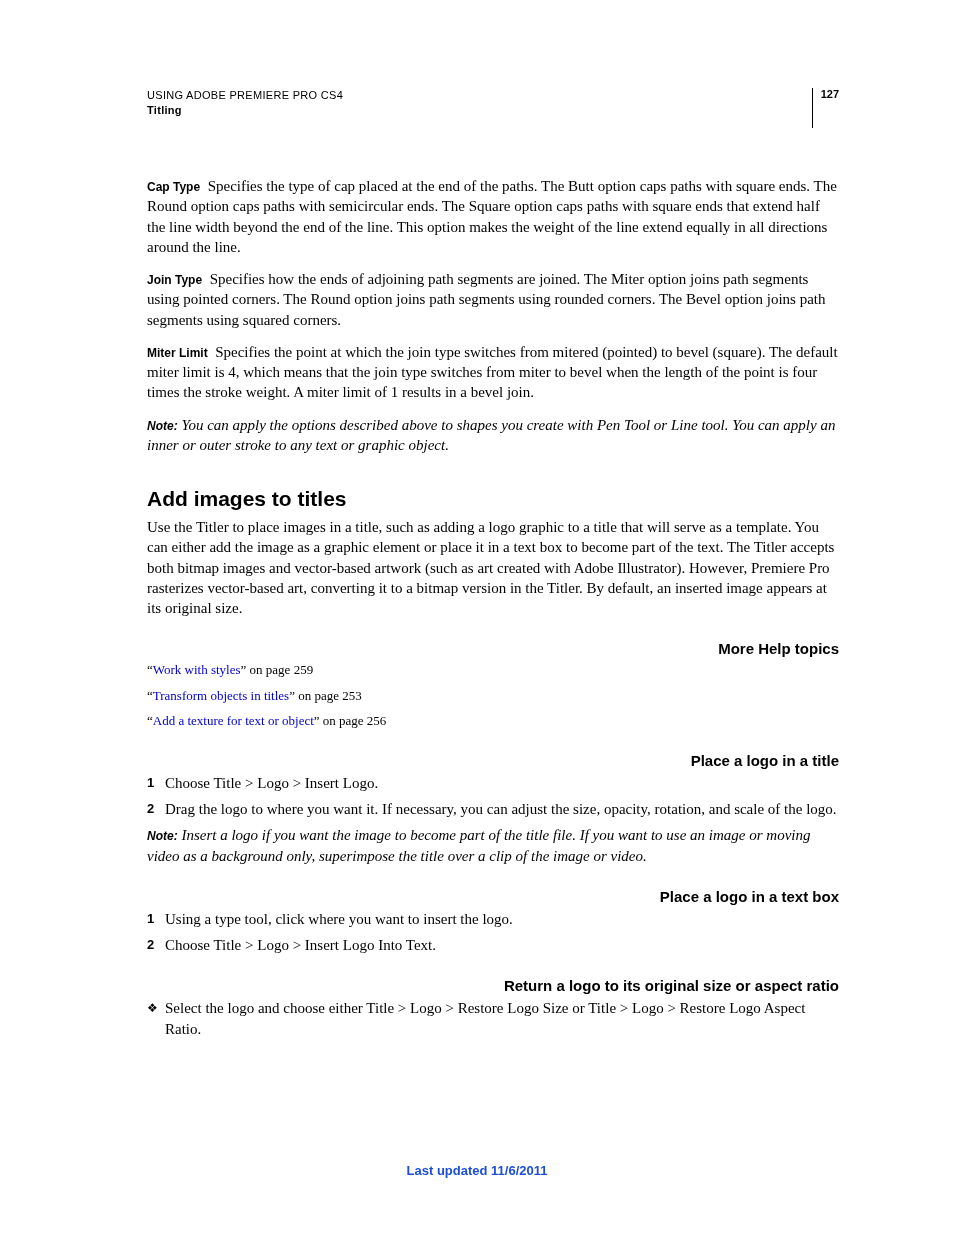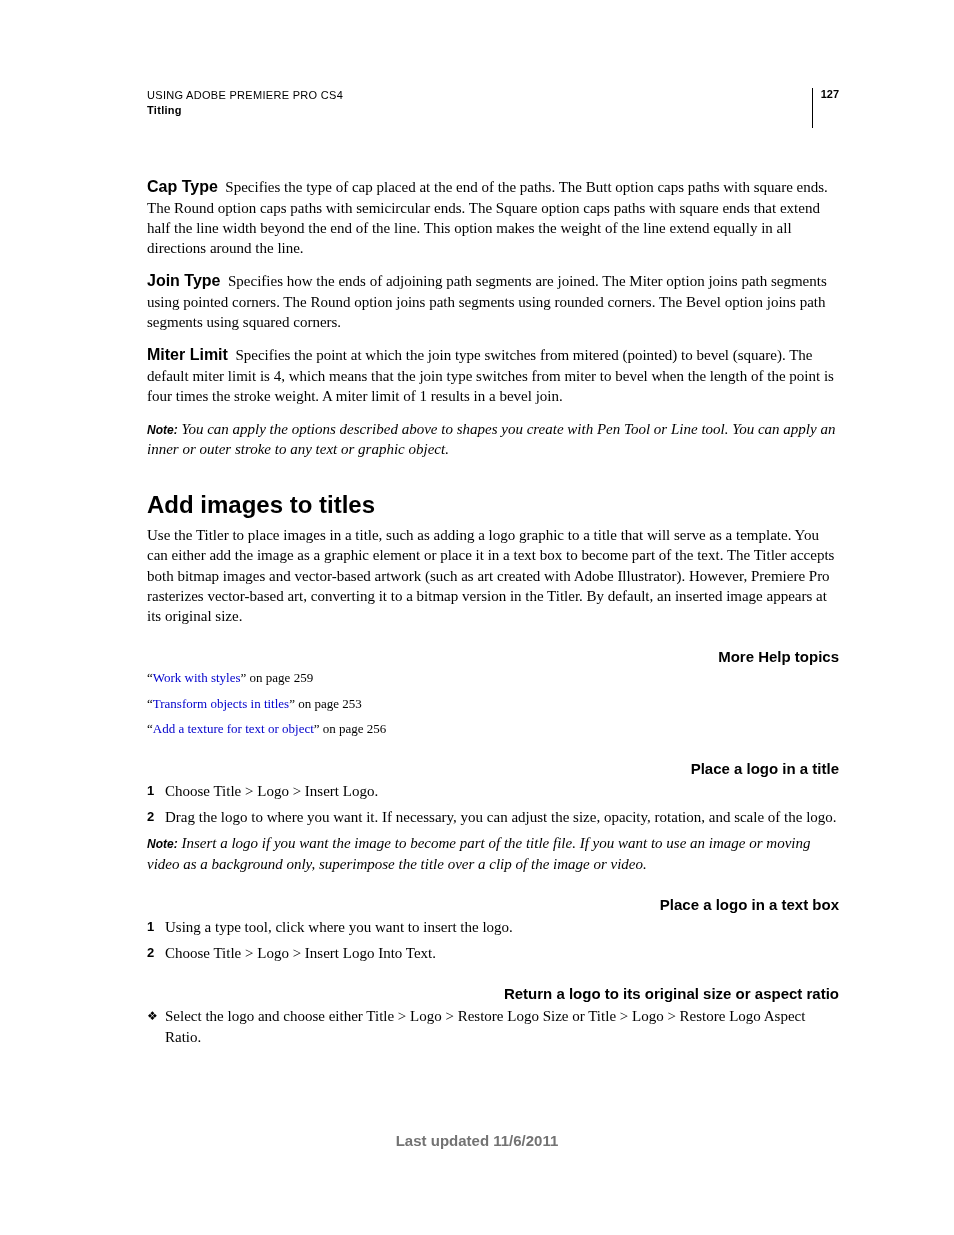--- a/index.html
+++ b/index.html
@@ -39,35 +39,35 @@
     padding: 0 0 28px 8px;
   }
   .body-text p {
     font-size: 15px;
     line-height: 1.35;
     margin: 0 0 12px 0;
   }
   .term {
     font-family: "Myriad Pro", "Helvetica Neue", Arial, sans-serif;
     font-weight: 700;
-    font-size: 16px;
+    font-size: 12px;
   }
   .note-label {
     font-family: "Myriad Pro", "Helvetica Neue", Arial, sans-serif;
     font-weight: 700;
     font-style: italic;
     font-size: 12px;
   }
   .note-body {
     font-style: italic;
   }
   h2.section-title {
     font-family: "Myriad Pro", "Helvetica Neue", Arial, sans-serif;
     font-weight: 700;
-    font-size: 24px;
+    font-size: 21px;
     margin: 32px 0 6px 0;
   }
   h3.sub-title {
     font-family: "Myriad Pro", "Helvetica Neue", Arial, sans-serif;
     font-weight: 700;
     font-size: 15px;
     margin: 22px 0 4px 0;
     text-align: right;
   }
   .link {
@@ -99,28 +99,28 @@
     margin-bottom: 6px;
   }
   .bullet-sym {
     width: 18px;
     flex-shrink: 0;
     font-size: 12px;
     padding-top: 2px;
   }
   .footer {
     position: absolute;
-    bottom: 72px;
+    bottom: 43px;
     left: 0;
     width: 100%;
     text-align: center;
     font-family: "Myriad Pro", "Helvetica Neue", Arial, sans-serif;
     font-weight: 700;
-    font-size: 15px;
-    color: #737373;
+    font-size: 13px;
+    color: #1d4ed8;
   }
 </style>
 </head>
 <body>
 
 <div class="page">
 
   <div class="header-row">
     <div class="header-left">
       <div>USING ADOBE PREMIERE PRO CS4</div>

